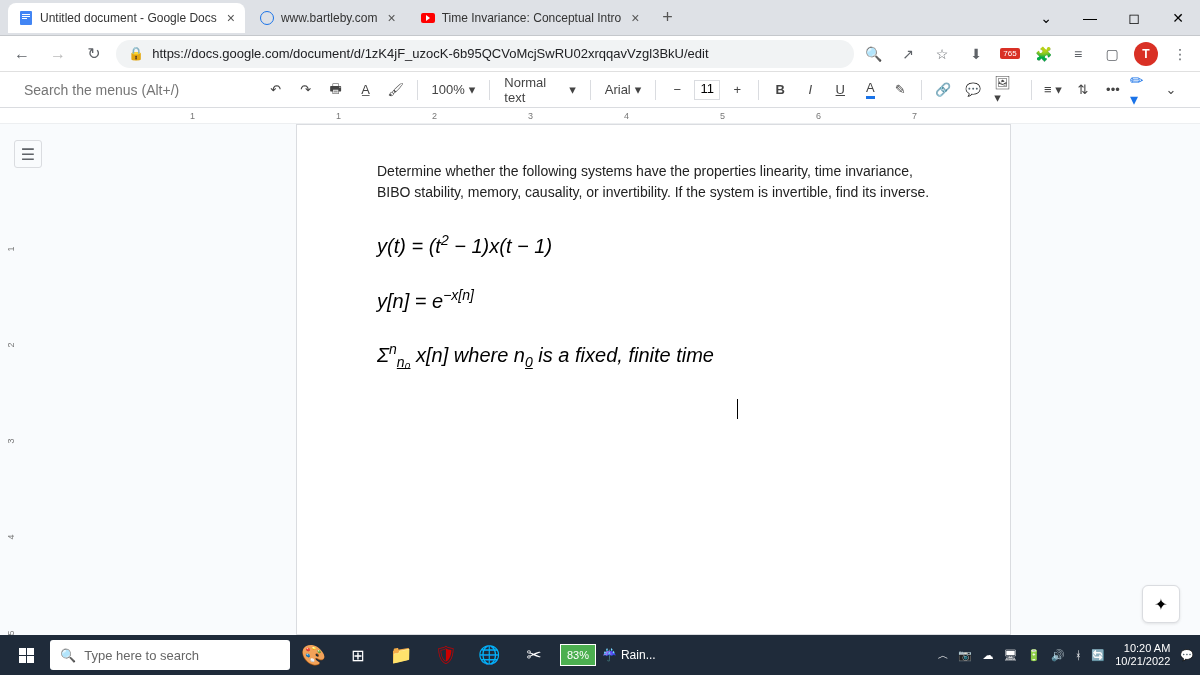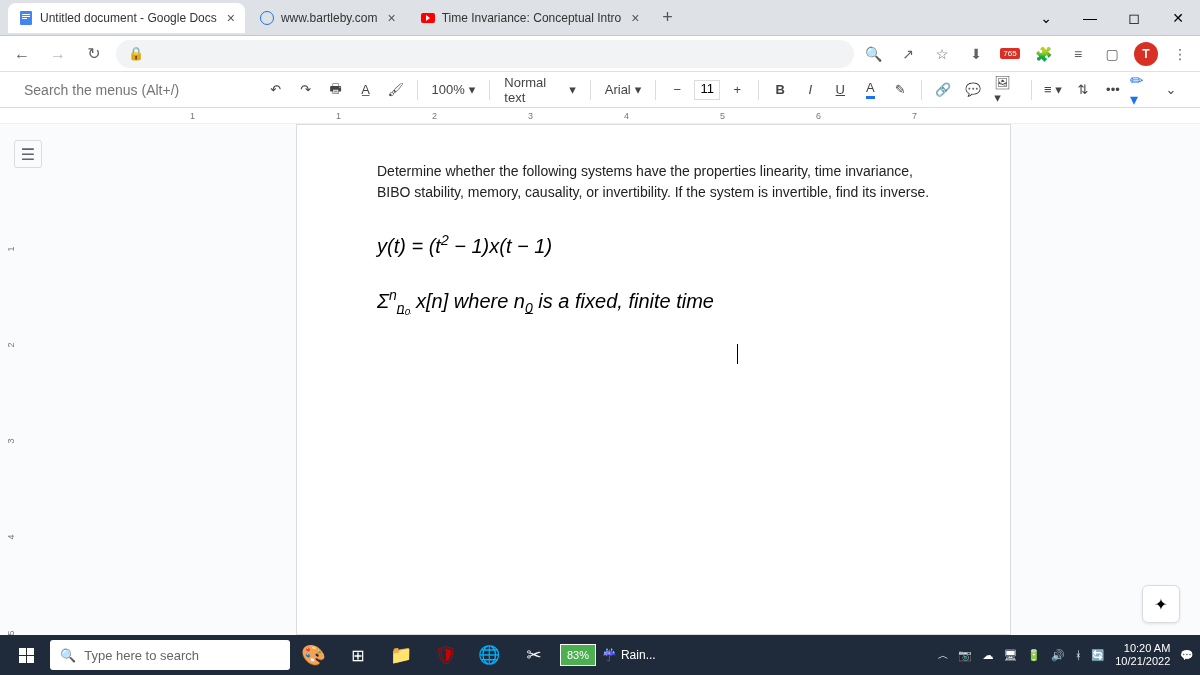--- a/index.html
+++ b/index.html
@@ -111,20 +111,21 @@
     <span class="win-btn">✕</span>
   </div>
 </div>
 
 <div class="address-bar">
   <div class="nav-btn">←</div>
   <div class="nav-btn disabled">→</div>
   <div class="nav-btn">↻</div>
   <div class="url-box">
     <span>🔒</span>
+    <span class="url-text">https://docs.google.com/document/d/1zK4jF_uzocK-6b95QCVoMcjSwRU02xrqqavVzgl3BkU/edit</span>
   </div>
   <div class="addr-icons">
     <div class="addr-icon">🔍</div>
     <div class="addr-icon">↗</div>
     <div class="addr-icon">☆</div>
     <div class="addr-icon">⬇</div>
     <div class="addr-icon">
         <span class="ext-badge">765</span>
       </div>
     <div class="addr-icon">🧩</div>
@@ -204,20 +205,23 @@
     <span class="v-mark" style="top:252px">3</span>
     <span class="v-mark" style="top:348px">4</span>
     <span class="v-mark" style="top:444px">5</span>
   </div>
   <div class="page">
     <p class="doc-text">Determine whether the following systems have the properties linearity, time invariance, BIBO stability, memory, causality, or invertibility. If the system is invertible, find its inverse.</p>
     <div class="equation">
       <span>y(t) = (t</span><sup>2</sup><span> − 1)x(t − 1)</span>
     </div>
     <div class="equation">
+      <span>y[n] = e</span><sup>−x[n]</sup>
+    </div>
+    <div class="equation">
       <span>Σ</span><sup>n</sup><sub>n₀</sub><span> x[n] where n</span><sub>0</sub><span> is a fixed, finite time</span>
     </div>
     <div><span class="cursor-line"></span></div>
   </div>
   <div class="explore-btn">✦</div>
 </div>
 
 <div class="taskbar">
   <div class="start-btn">
     <div class="win-logo">

